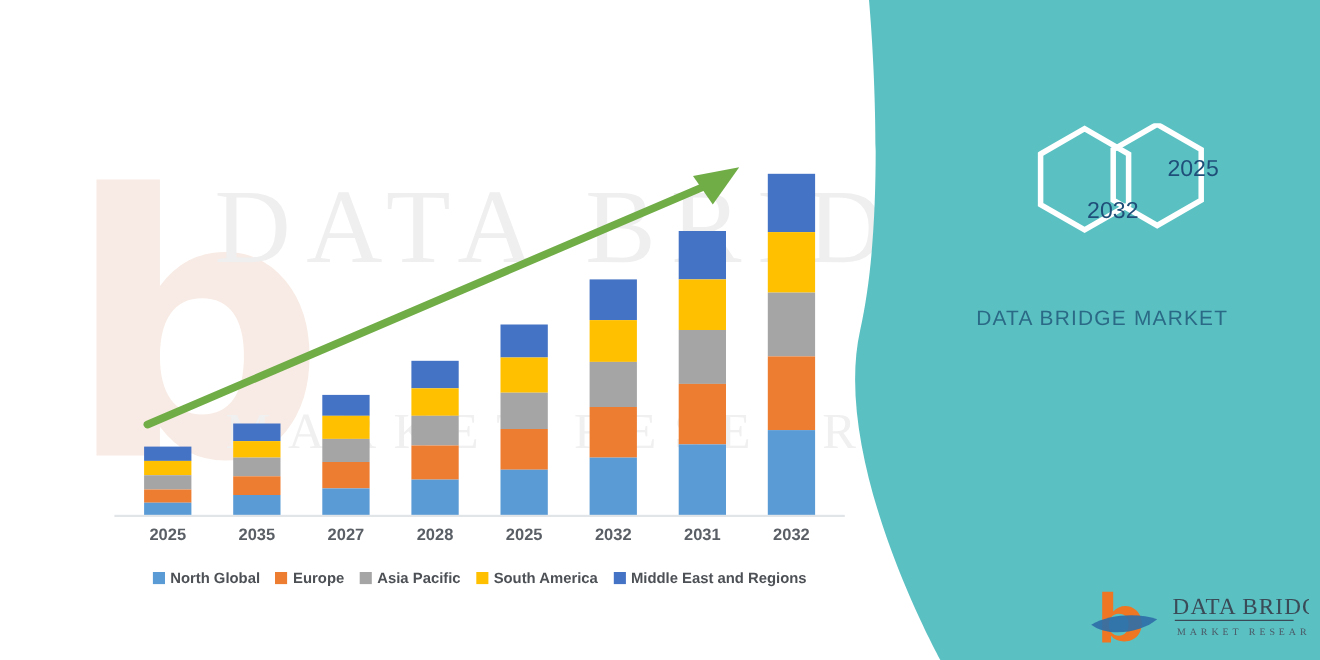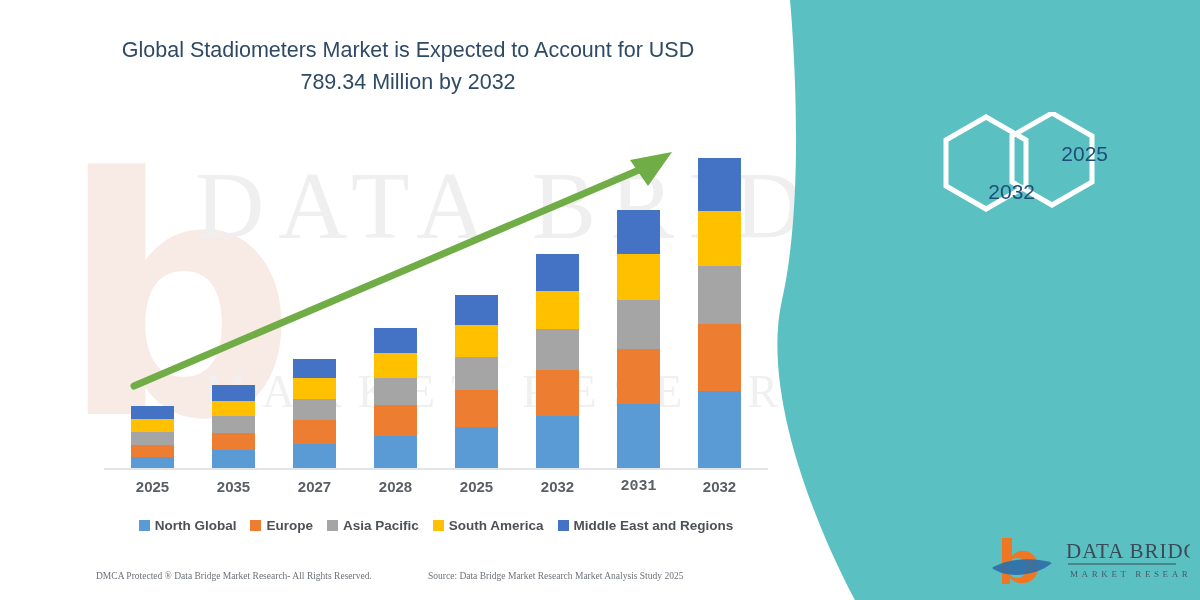--- a/index.html
+++ b/index.html
@@ -111,21 +111,20 @@
 <body>
 
 <div id="root">
 
   <div class="wm wm-b">b</div>
   <div class="wm wm-line1">DATA BRIDGE</div>
   <div class="wm wm-line2">MARKET RESEARCH</div>
 
   <div id="chart">
 
-    <div id="headline">Global Stadiometers Market is Expected to Account for USD 789.34 Million by 2032</div>
 
     <div id="plot">
         <div class="bar" style="left: 19px; height: 63.5737px;">
           <div class="seg" style="background: rgb(68, 114, 196); height: 20%;"></div>
           <div class="seg" style="background: rgb(255, 192, 0); height: 20%;"></div>
           <div class="seg" style="background: rgb(165, 165, 165); height: 20%;"></div>
           <div class="seg" style="background: rgb(237, 125, 49); height: 20%;"></div>
           <div class="seg" style="background: rgb(91, 155, 213); height: 20%;"></div>
         </div>
         <div class="bar" style="left: 100px; height: 85.0909px;">
@@ -185,21 +184,21 @@
       <polygon points="560,14 518,22 536,48" fill="#70ad47"></polygon>
     </svg>
 
     <div class="xlabels" id="xlabels">
         <div class="xlab" style="left: 18.5px;">2025</div>
         <div class="xlab" style="left: 99.5px;">2035</div>
         <div class="xlab" style="left: 180.5px;">2027</div>
         <div class="xlab" style="left: 261.5px;">2028</div>
         <div class="xlab" style="left: 342.5px;">2025</div>
         <div class="xlab" style="left: 423.5px;">2032</div>
-        <div class="xlab" style="left: 504.5px; font-family: Liberation Mono, monospace;">2031</div>
+        <div class="xlab" style="left: 504.5px;">2031</div>
         <div class="xlab" style="left: 585.5px;">2032</div>
       </div>
 
     <div id="legend">
         <div class="leg-item">
           <span class="leg-swatch" style="background: rgb(91, 155, 213);"></span>
           <span class="leg-text">North Global</span>
         </div>
         <div class="leg-item">
           <span class="leg-swatch" style="background: rgb(237, 125, 49);"></span>
@@ -212,43 +211,40 @@
         <div class="leg-item">
           <span class="leg-swatch" style="background: rgb(255, 192, 0);"></span>
           <span class="leg-text">South America</span>
         </div>
         <div class="leg-item">
           <span class="leg-swatch" style="background: rgb(68, 114, 196);"></span>
           <span class="leg-text">Middle East and Regions</span>
         </div>
       </div>
 
-    <div id="footer">
-      <div class="foot-txt" id="foot-dmca">DMCA Protected ® Data Bridge Market Research- All Rights Reserved.</div>
-      <div class="foot-txt" id="foot-source">Source: Data Bridge Market Research  Market Analysis Study 2025</div>
-    </div>
   </div>
 
   <div id="teal-panel">
     <svg viewBox="0 0 440 600" preserveAspectRatio="none">
       <path id="teal-shape" d="M 30 0 L 440 0 L 440 600 L 95 600 C 95 600 -5 420 22 300 C 48 185 30 0 30 0 Z" fill="#5bc0c2"></path>
     </svg>
   </div>
 
 
   <div class="hexwrap">
     <svg viewBox="0 0 210 120" width="210" height="120">
       <polygon points="46,28 86,5 126,28 126,74 86,97 46,74" fill="none" stroke="#ffffff" stroke-width="5"></polygon>
       <polygon points="112,24 152,1 192,24 192,70 152,93 112,70" fill="none" stroke="#ffffff" stroke-width="5"></polygon>
     </svg>
   </div>
   <div class="hex-label" id="hex-2025-label">2025</div>
   <div class="hex-label" id="hex-2032-label">2032</div>
 
   <div class="brand-line">
+    <div>DATA BRIDGE MARKET</div>
   </div>
 
   <div id="dbmr-logo">
     <svg viewBox="0 0 200 62" width="200" height="62">
       <g>
         <path d="M12 8 L22 8 L22 26 C27 20 36 19 42 24 C50 30 50 44 42 50 C35 55 25 54 20 48 L20 54 L12 54 Z
                  M27 28 C21 28 18 33 18 38 C18 44 22 48 27 48 C33 48 36 43 36 38 C36 32 33 28 27 28 Z" fill="#ef7622"></path>
         <path d="M2 38 C18 28 46 27 62 33 C48 45 18 50 2 38 Z" fill="#2f6fa8" opacity="0.92"></path>
       </g>
       <text x="76" y="28" font-family="Liberation Serif, serif" font-size="21" letter-spacing="1" fill="#3a4a57">DATA BRIDGE</text>

